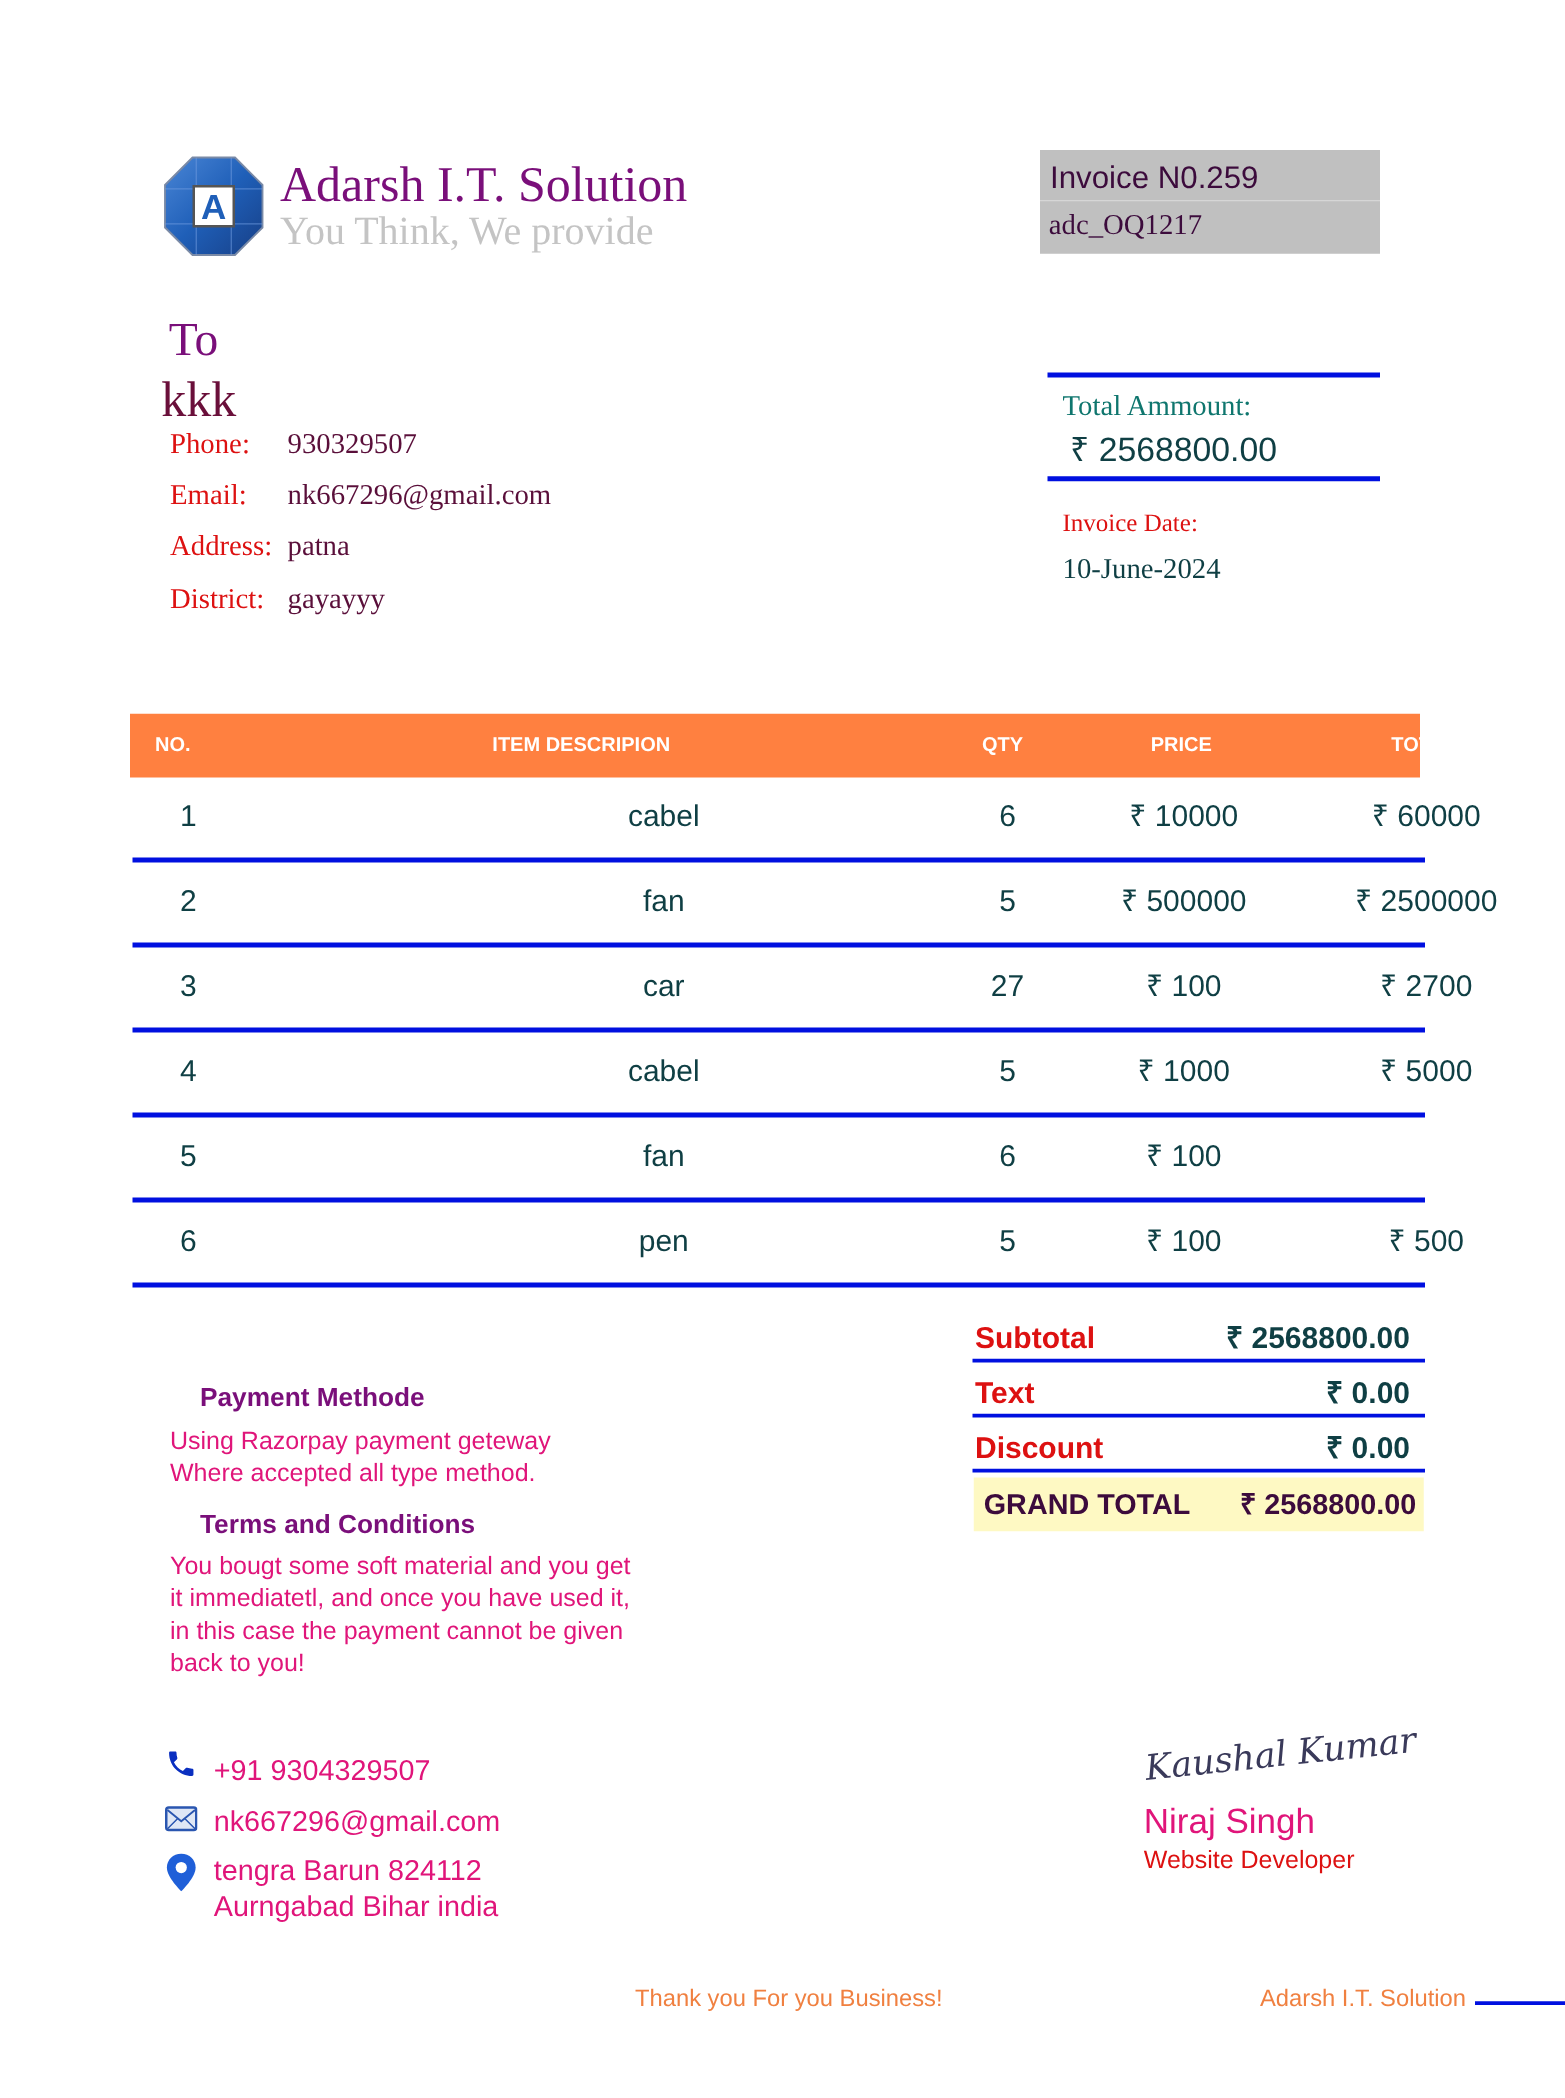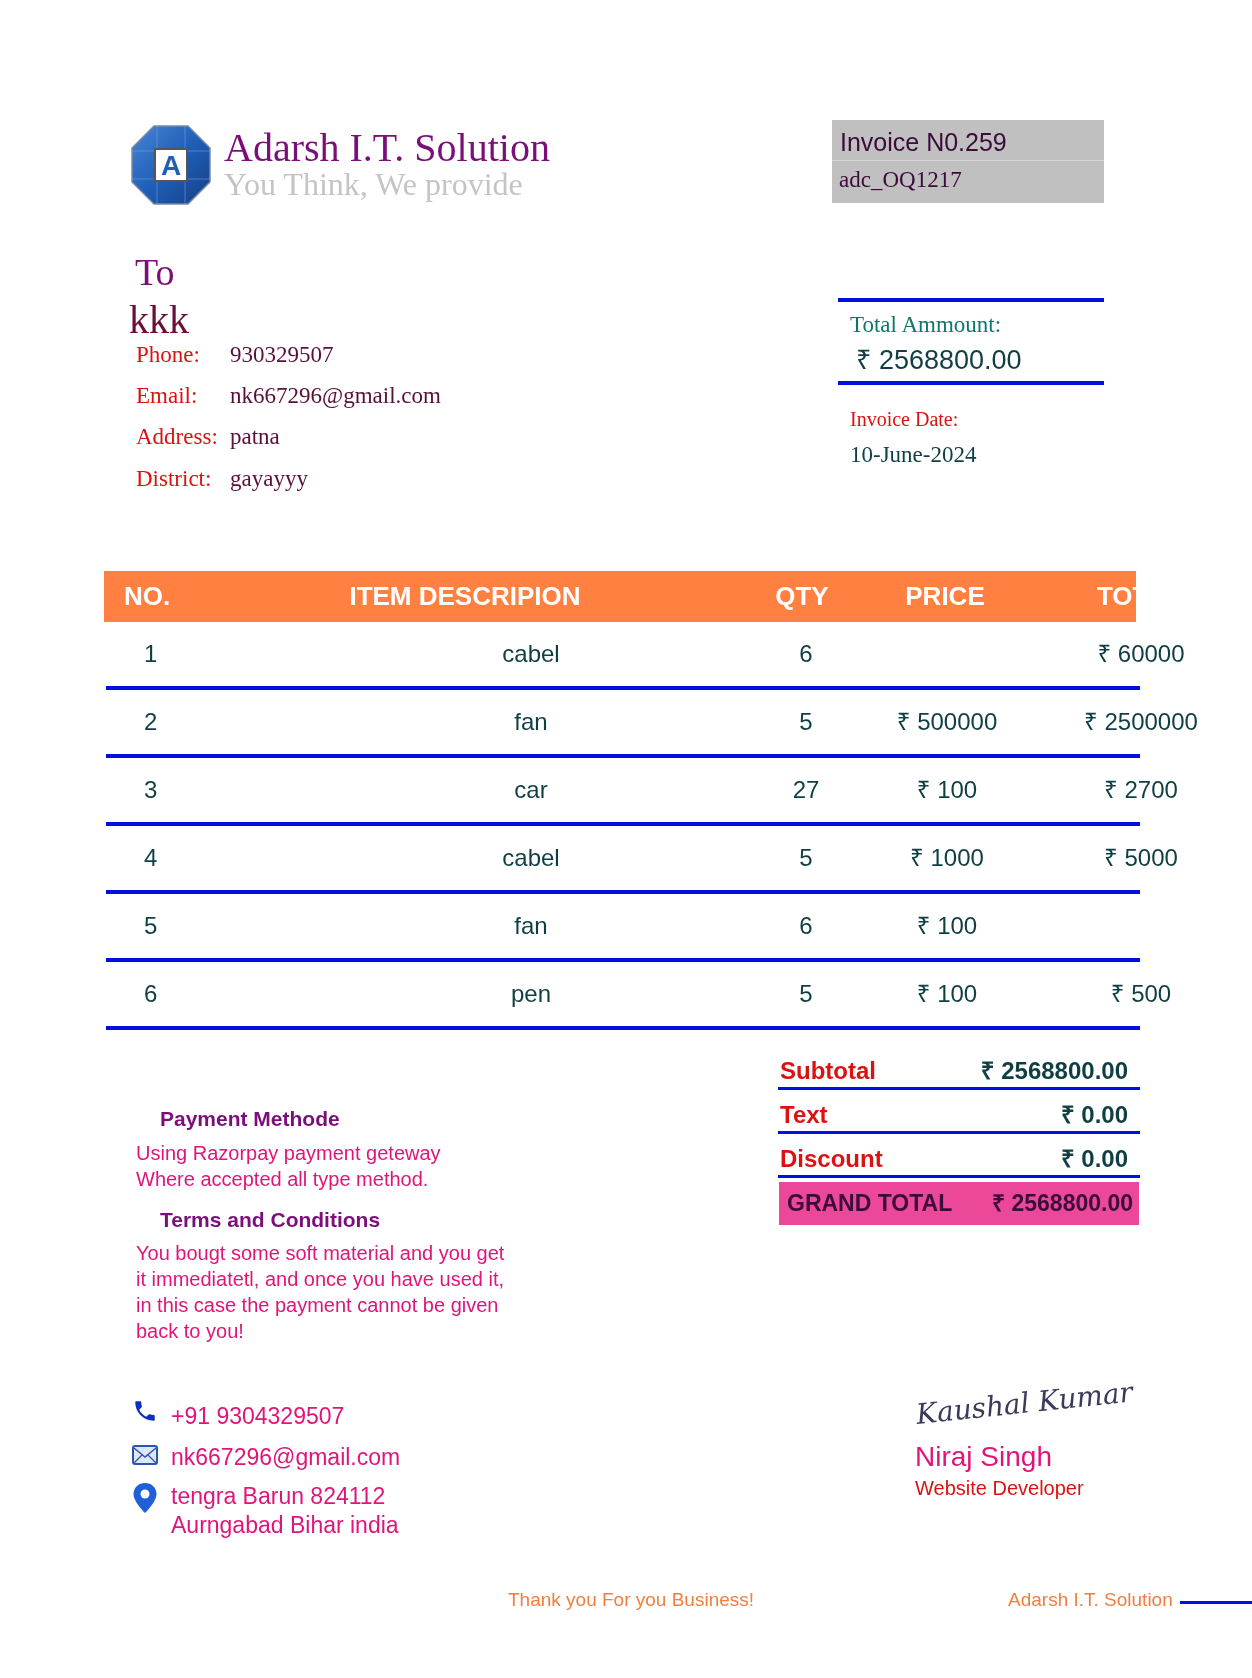--- a/index.html
+++ b/index.html
@@ -26,36 +26,36 @@
 
   
   .amt-line { left:838px; width:266px; height:4px; background:#0010e0; }
   .amt-label { left:850px; top:310px; font-size:23px; color:#0f766e; line-height:30px; }
   .amt-value { left:856px; top:343px; font-size:27px; color:#0f3f44; line-height:34px; white-space:nowrap; }
   .date-label { left:850px; top:406px; font-size:20px; color:#dd1111; line-height:26px; }
   .date-value { left:850px; top:440px; font-size:23px; color:#0f3f44; line-height:30px; white-space:nowrap; }
 
   
   .thead { left:104px; top:571px; width:1032px; height:51px; background:#ff8040; }
-  .th { position:absolute; top:0; height:51px; line-height:51px; color:#ffffff; font-weight:bold; font-size:26px; white-space:nowrap; }
+  .th { position:absolute; top:0; height:51px; line-height:51px; color:#ffffff; font-weight:bold; font-size:16px; white-space:nowrap; }
   .row { position:absolute; left:106px; width:1034px; height:68px; }
   .row .cell { position:absolute; top:0; height:64px; line-height:64px; font-size:24px; color:#0f3f44; white-space:nowrap; }
   .row .rule { position:absolute; left:0; right:0; bottom:0; height:4px; background:#0010e0; }
   .c-no { left:38px; width:30px; text-align:left; }
   .c-desc { left:270px; width:310px; text-align:center; }
   .c-qty { left:640px; width:120px; text-align:center; }
   .c-price { left:736px; width:210px; text-align:center; }
   .c-total { left:930px; width:210px; text-align:center; }
 
   
   .sum-row { position:absolute; left:778px; width:362px; height:44px;font-weight:bold; }
   .sum-row .sl { position:absolute; left:2px; bottom:4px; font-size:24px; color:#dd1111; line-height:30px; }
   .sum-row .sv { position:absolute; right:12px; bottom:4px; font-size:24px; color:#0f3f44; line-height:30px; white-space:nowrap; }
   .sum-row .rule { position:absolute; left:0; right:0; bottom:0; height:3px; background:#0010e0; }
-  .grand { left:779px; top:1182px; width:360px; height:43px; background:#ec4899; }
+  .grand { left:779px; top:1182px; width:360px; height:43px; background:#fef9c3; }
   .grand .gl { position:absolute; left:8px; top:0; line-height:43px; font-size:23px; font-weight:bold; color:#3c0b3c; }
   .grand .gv { position:absolute; right:6px; top:0; line-height:43px; font-size:23px; font-weight:bold; color:#3c0b3c; white-space:nowrap; }
 
   
   .sec-title { left:136px; font-size:21px; font-weight:bold; color:#7a0f7a; line-height:26px;margin-left:24px; }
   .sec-text { left:136px; font-size:20px; color:#e0157a; line-height:26px; width:400px; }
 
   
   .contact-icon { left:132px; width:26px; height:26px; }
   .contact-text { left:171px; font-size:23px; color:#e0157a; line-height:29px; white-space:nowrap; }
@@ -124,20 +124,21 @@
   <div class="th" style="left:206px;width:310px;text-align:center">ITEM DESCRIPION</div>
   <div class="th" style="left:638px;width:120px;text-align:center">QTY</div>
   <div class="th" style="left:930px;width:210px;text-align:center">TOTAL</div>
   <div class="th" style="left:736px;width:210px;text-align:center">PRICE</div>
 </div>
 
 <div class="row" style="top:622px">
   <div class="cell c-no">1</div>
   <div class="cell c-desc">cabel</div>
   <div class="cell c-qty">6</div>
+  <div class="cell c-price">₹ 10000</div>
   <div class="cell c-total">₹ 60000</div>
   <div class="rule"></div>
 </div>
 <div class="row" style="top:690px">
   <div class="cell c-no">2</div>
   <div class="cell c-desc">fan</div>
   <div class="cell c-qty">5</div>
   <div class="cell c-price">₹ 500000</div>
   <div class="cell c-total">₹ 2500000</div>
   <div class="rule"></div>

